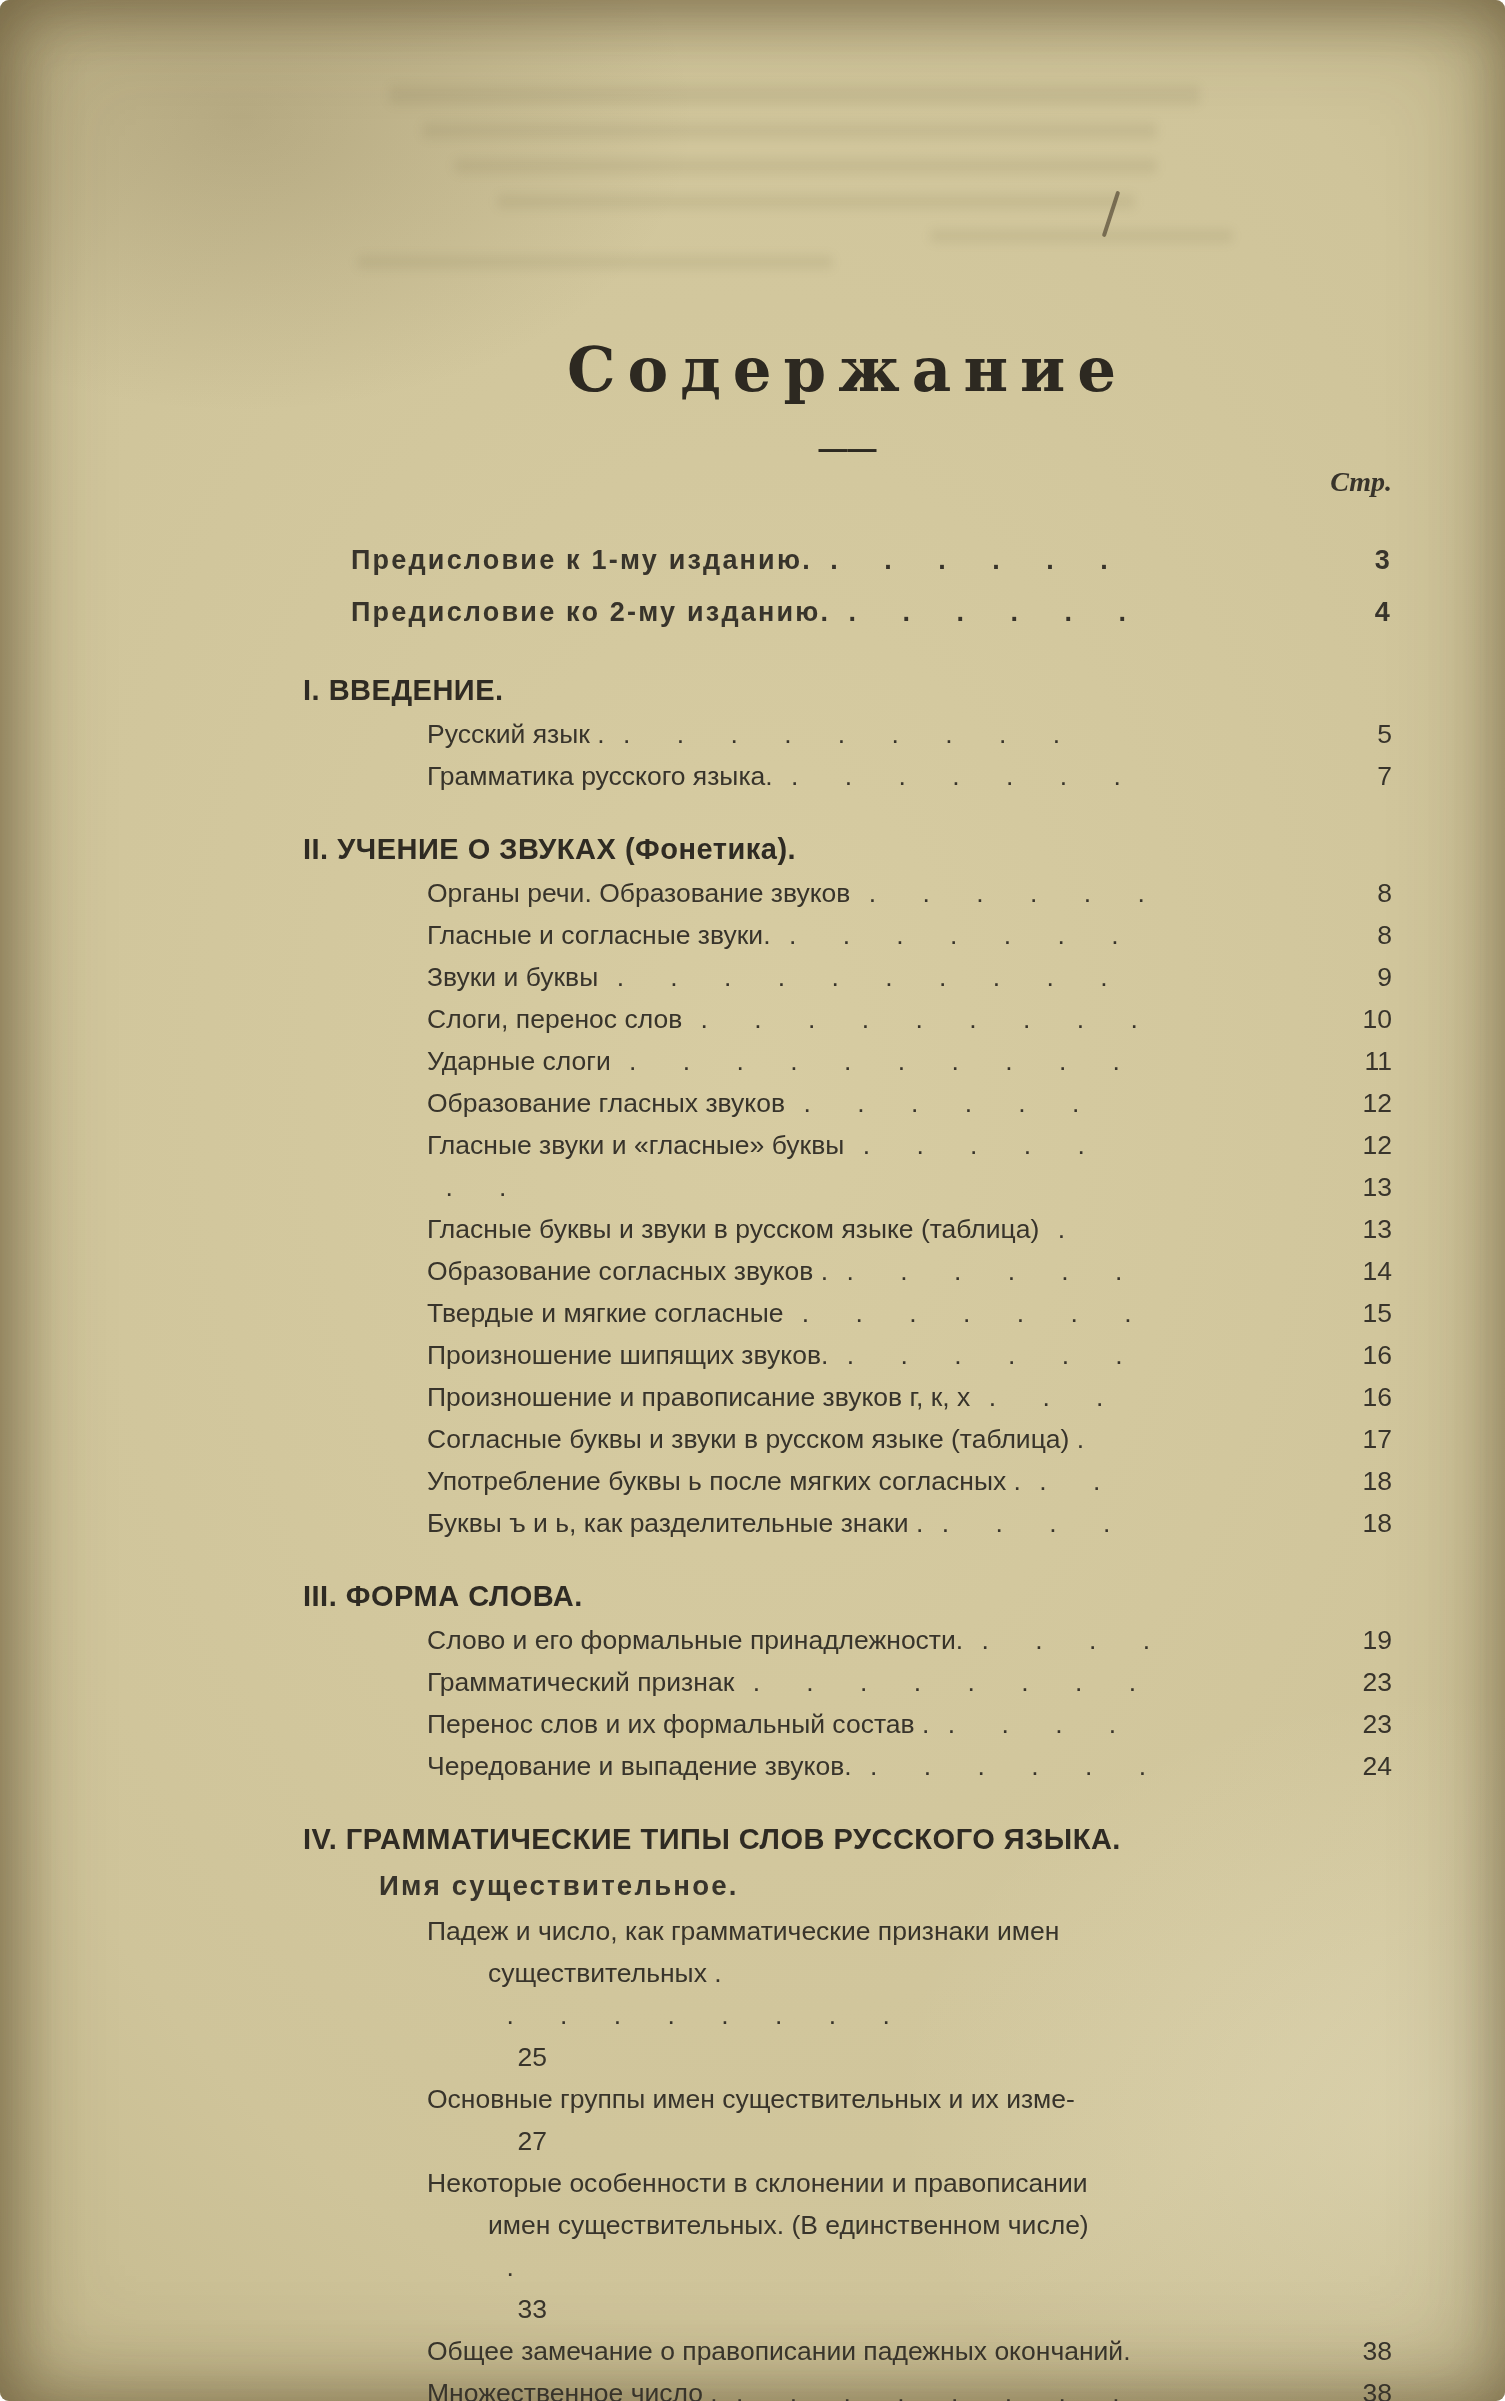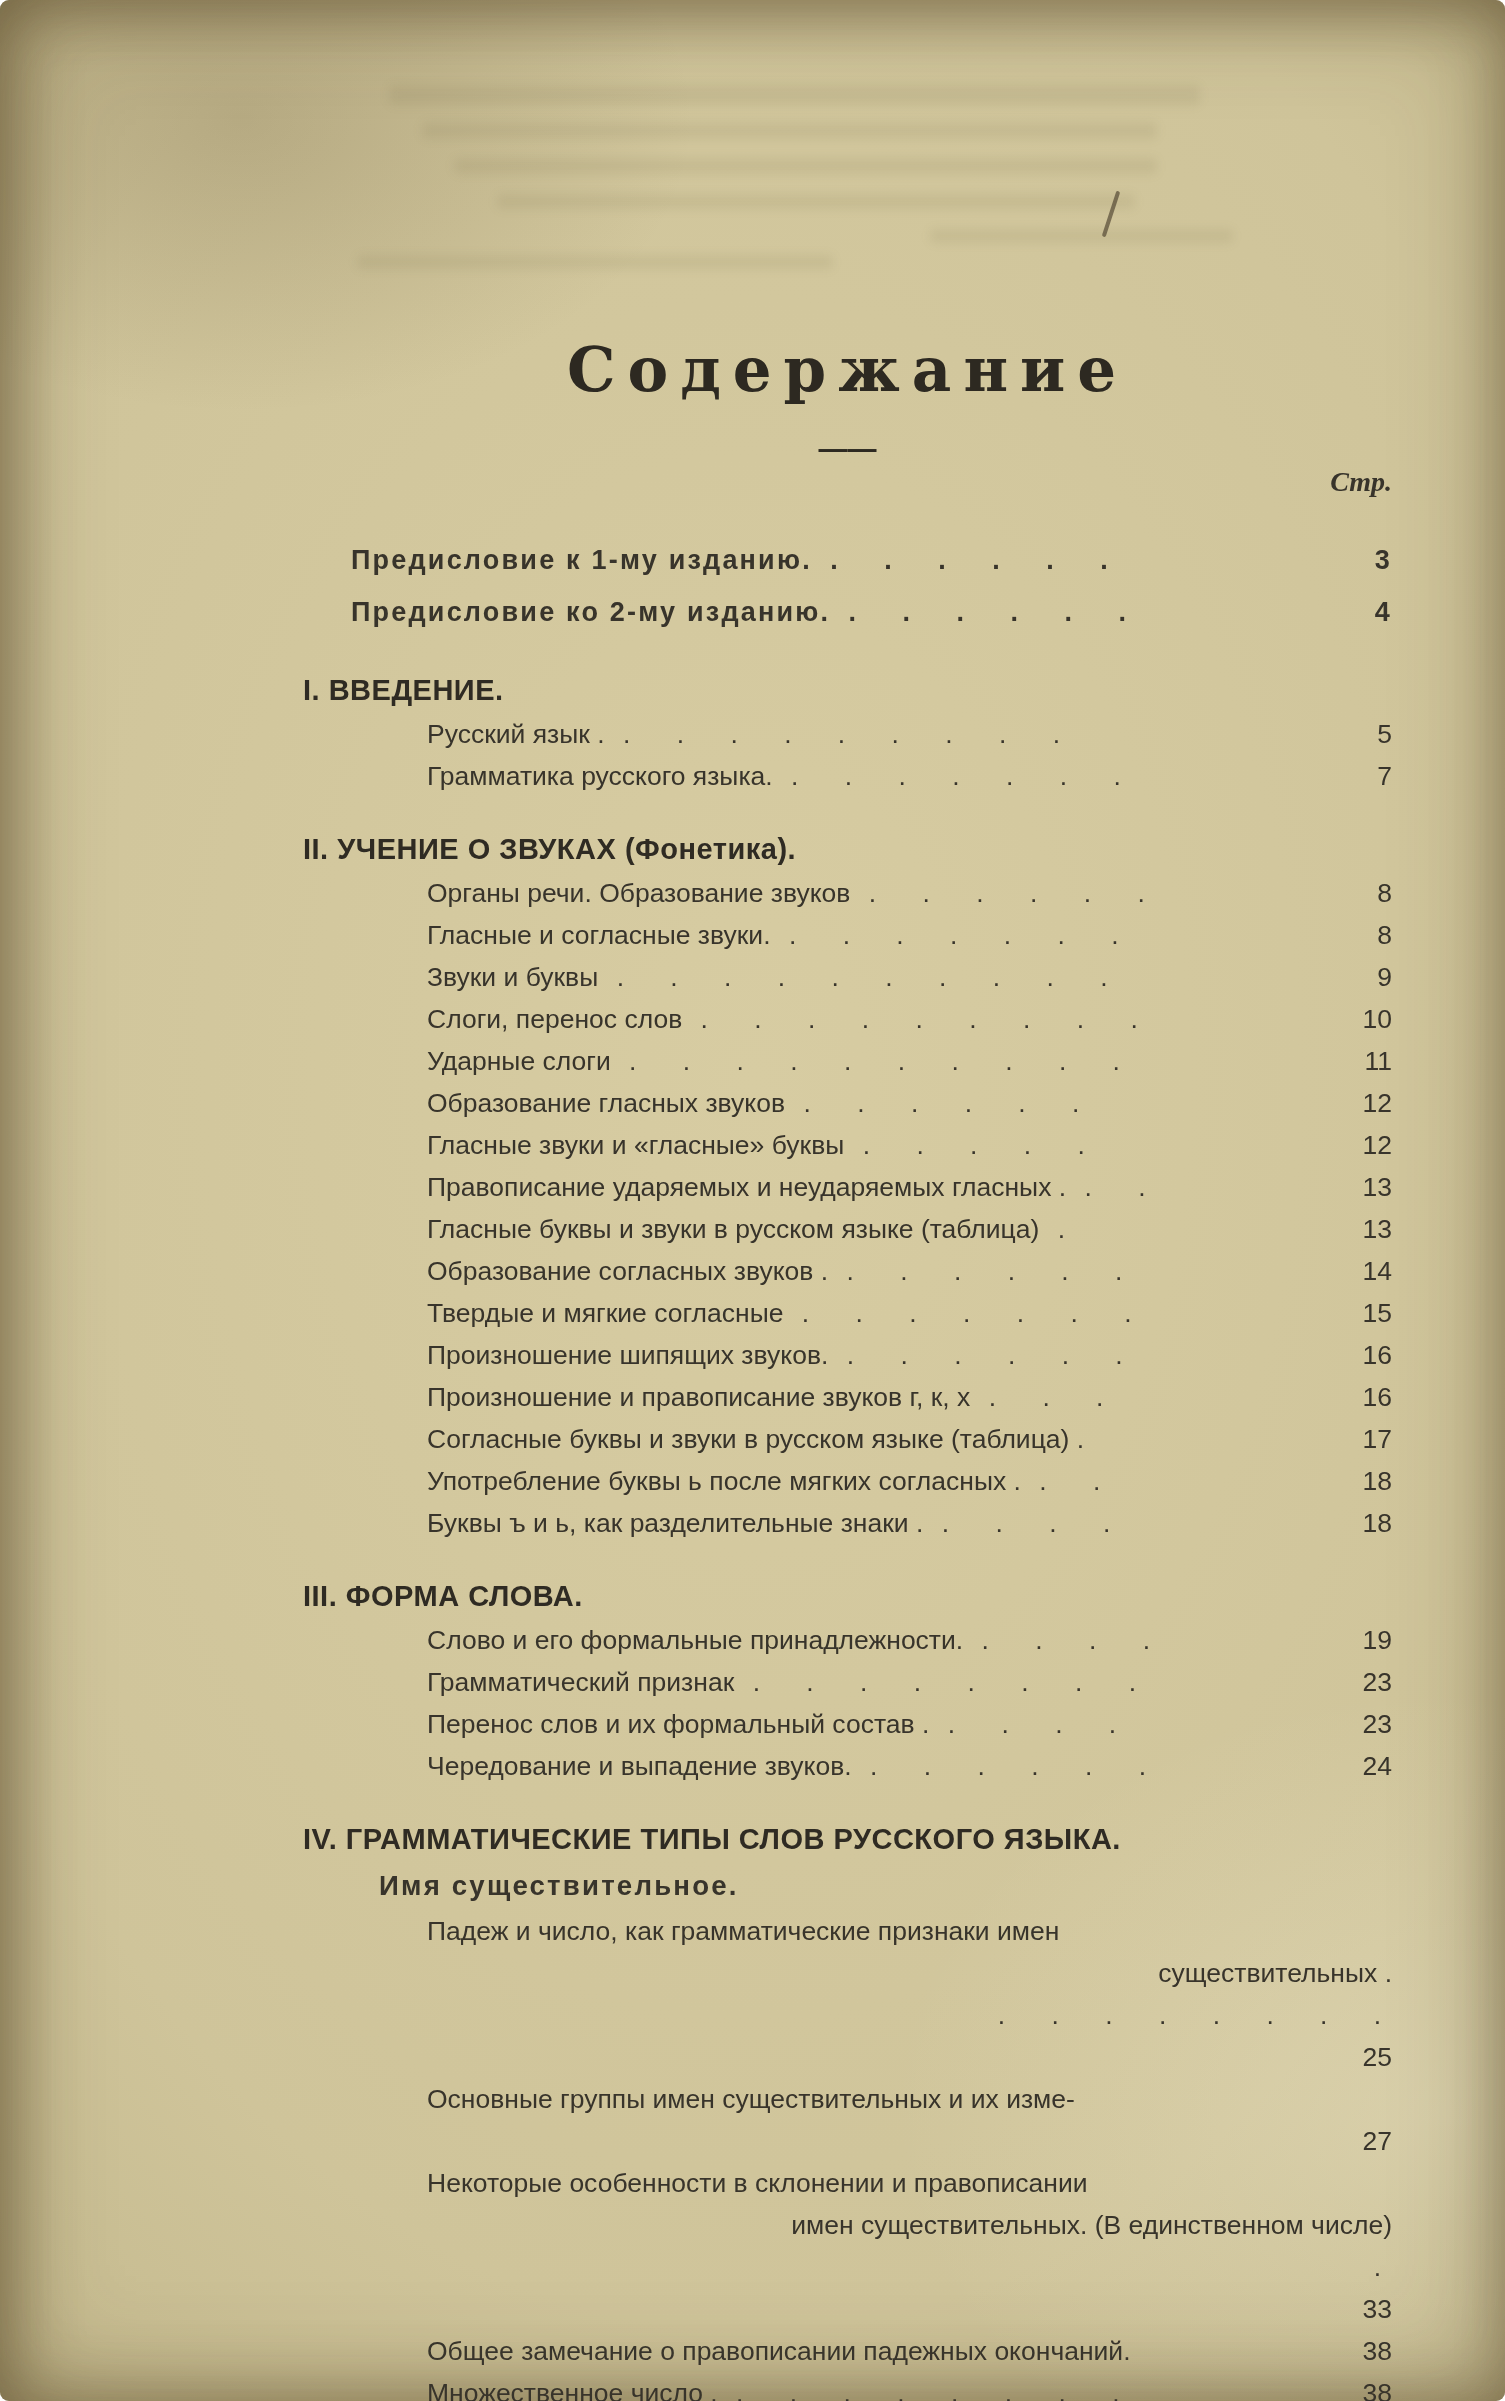--- a/index.html
+++ b/index.html
@@ -49,21 +49,21 @@
     font-size: 29px; line-height: 1; margin-top: 30px;
     color: #2d2921;
   }
   .col-header {
     text-align: right;
     font-family: "Liberation Serif", "DejaVu Serif", serif;
     font-style: italic; font-weight: 600;
     font-size: 28px; line-height: 1.2; margin-top: 1.1px;
   }
   .toc { margin-top: 35px; font-size: 26.5px; }
-  .row { display: flex; align-items: flex-end; line-height: 42px; }
+  .row { display: flex; align-items: flex-start; line-height: 42px; }
   .label { white-space: pre; }
   .dots {
     flex: 1 1 auto; overflow: hidden; white-space: nowrap;
     word-spacing: 39px; margin-left: 18.4px; margin-right: 10.8px;
   }
   .pagenum { flex: 0 0 auto; min-width: 59px; text-align: right; }
   .fm-row {
     margin-left: 48px; font-weight: bold;
     letter-spacing: 2.2px; line-height: 52px; font-size: 27px;
   }
@@ -174,21 +174,20 @@
           </div>
           <div class="entry">
             <div class="row">
               <span class="label">Гласные звуки и «гласные» буквы</span>
               <span class="dots">. . . . .</span>
               <span class="pagenum">12</span>
             </div>
           </div>
           <div class="entry">
             <div class="row">
-              <span class="label">Правописание ударяемых и неударяемых гласных .</span>
               <span class="dots">. .</span>
               <span class="pagenum">13</span>
             </div>
           </div>
           <div class="entry">
             <div class="row">
               <span class="label">Гласные буквы и звуки в русском языке (таблица)</span>
               <span class="dots">.</span>
               <span class="pagenum">13</span>
             </div>

